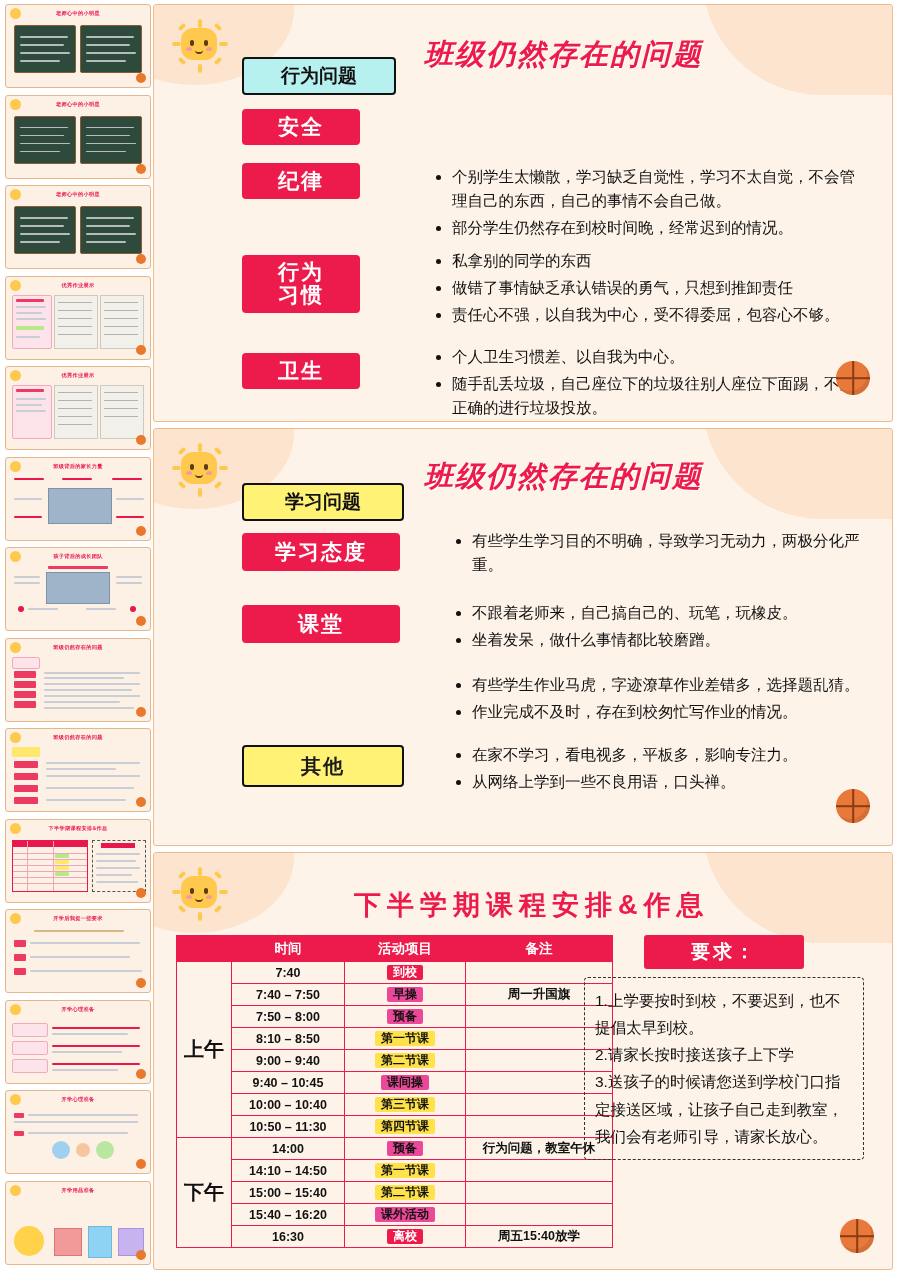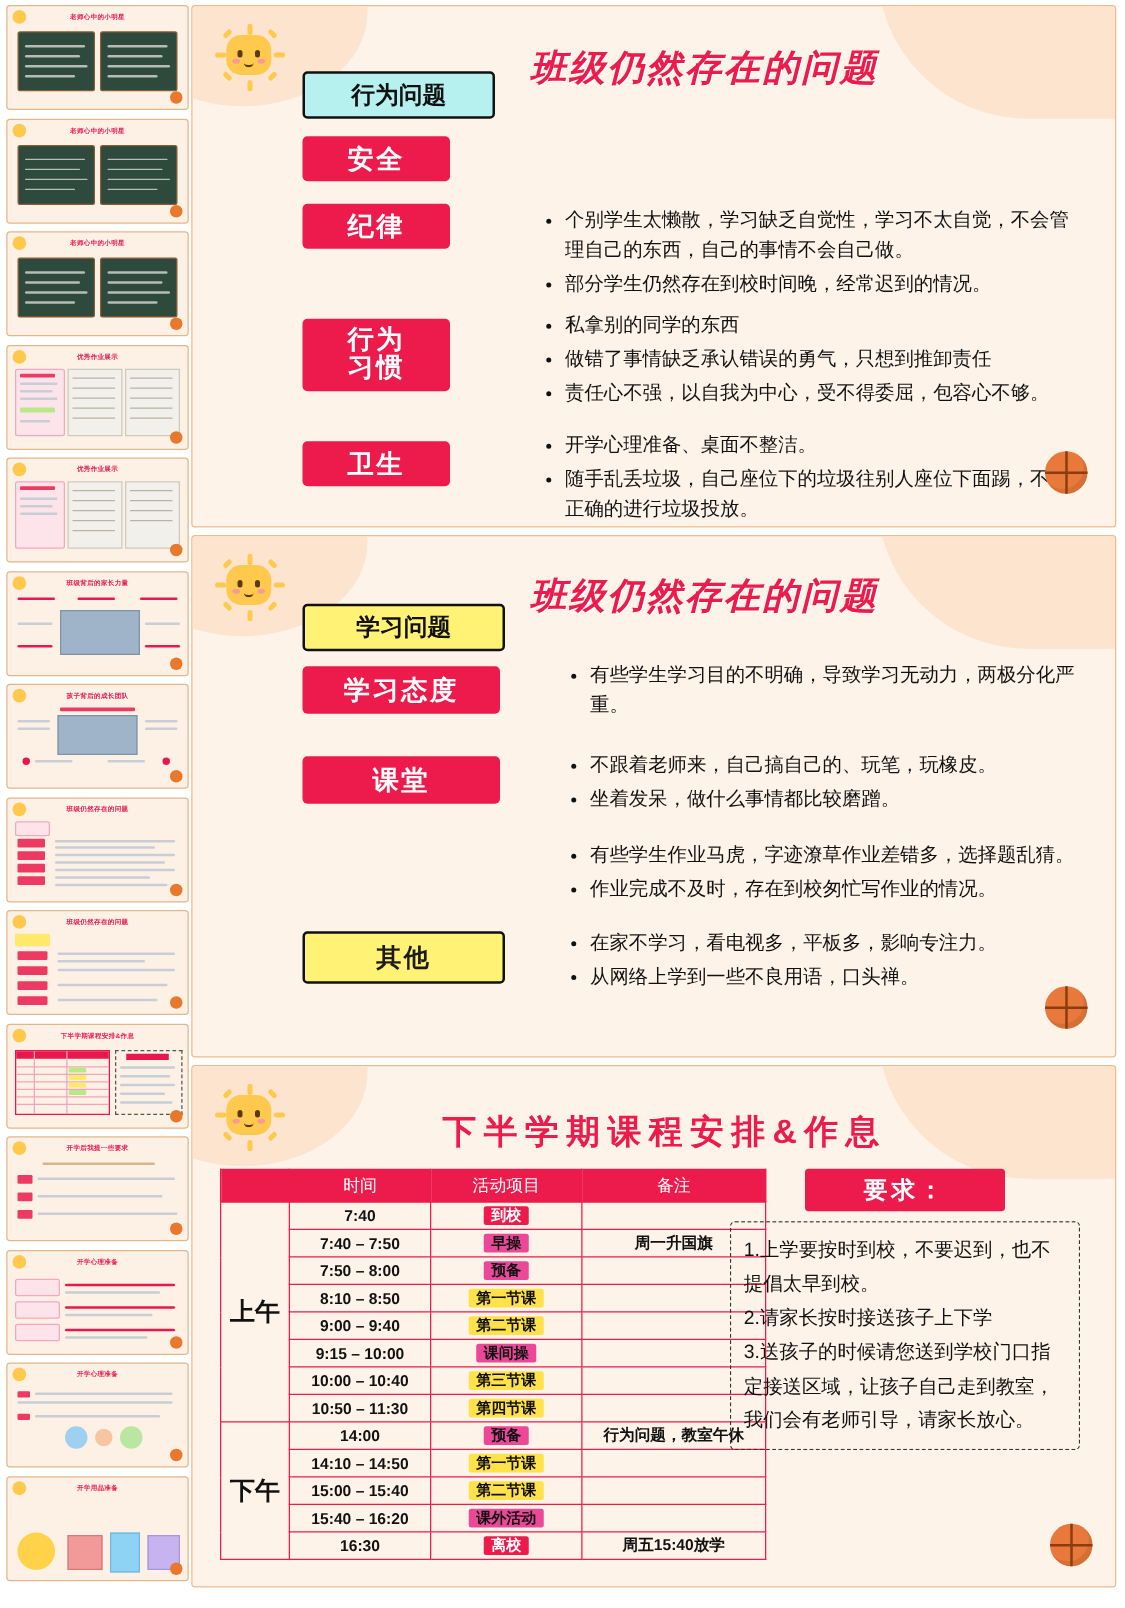--- a/index.html
+++ b/index.html
@@ -66,21 +66,21 @@
 
   .bullets{position:absolute;font-size:15.5px;color:#111;line-height:1.55;}
   .bullets li{margin-bottom:3px;}
   ul{margin:0;padding-left:18px;}
   li::marker{color:#111;}
 
   
   .sched-title{position:absolute;left:200px;top:34px;font-size:27px;font-weight:bold;color:#ec1b4b;letter-spacing:6px;}
   table.sched{position:absolute;left:22px;top:82px;border-collapse:collapse;font-size:12.5px;color:#111;}
   table.sched td,table.sched th{border:1px solid #ec1b4b;padding:2px 4px;text-align:center;height:17px;font-weight:bold;}
-  table.sched thead th{background:#ec1b4b;color:#fff;font-size:13.5px;font-weight:normal;height:21px;}
+  table.sched thead th{background:#ec1b4b;color:#fff;font-size:13.5px;font-weight:bold;height:21px;}
   .c-time{width:104px;}
   .c-act{width:112px;}
   .c-rem{width:138px;}
   .c-sec{width:46px;font-size:20px;font-weight:bold;}
   .chip{display:inline-block;padding:0 6px;border-radius:2px;font-size:12px;line-height:15px;}
   .chip-red{background:#ec1b4b;color:#fff;}
   .chip-green{background:#ec4899;color:#111;}
   .chip-yellow{background:#ffe24a;color:#111;}
 
   .req-box{position:absolute;left:430px;top:82px;width:280px;}
@@ -423,21 +423,21 @@
         <ul>
           <li>私拿别的同学的东西</li>
           <li>做错了事情缺乏承认错误的勇气，只想到推卸责任</li>
           <li>责任心不强，以自我为中心，受不得委屈，包容心不够。</li>
         </ul>
       </div>
 
       <div class="label" style="top:348px;height:36px;">卫生</div>
       <div class="bullets" style="left:280px;top:340px;width:430px;">
         <ul>
-          <li>开学心理准备、桌面不整洁。</li>
+          <li>个人卫生习惯差、以自我为中心。</li>
           <li>随手乱丢垃圾，自己座位下的垃圾往别人座位下面踢，不能正确的进行垃圾投放。</li>
         </ul>
       </div>
 
       <div class="ball" style="right:22px;bottom:26px;"></div>
     </div>
 
     <div class="slide s2">
       <div class="corner-blob blob-tr"></div>
       <div class="corner-blob" style="left:-60px;top:-70px;width:200px;height:150px;background:#fde1c9;"></div>
@@ -551,21 +551,21 @@
             <td>8:10 – 8:50</td>
             <td><span class="chip chip-yellow">第一节课</span></td>
             <td></td>
           </tr>
           <tr>
             <td>9:00 – 9:40</td>
             <td><span class="chip chip-yellow">第二节课</span></td>
             <td></td>
           </tr>
           <tr>
-            <td>9:15 – 10:00</td>
+            <td>9:40 – 10:45</td>
             <td><span class="chip chip-green">课间操</span></td>
             <td></td>
           </tr>
           <tr>
             <td>10:00 – 10:40</td>
             <td><span class="chip chip-yellow">第三节课</span></td>
             <td></td>
           </tr>
           <tr>
             <td>10:50 – 11:30</td>

